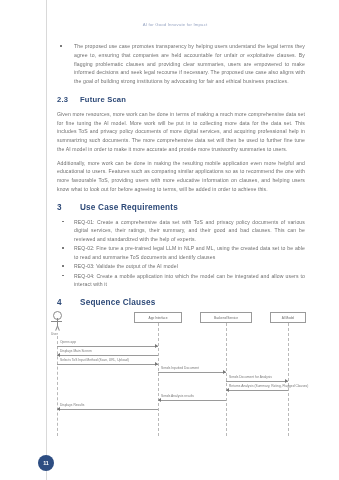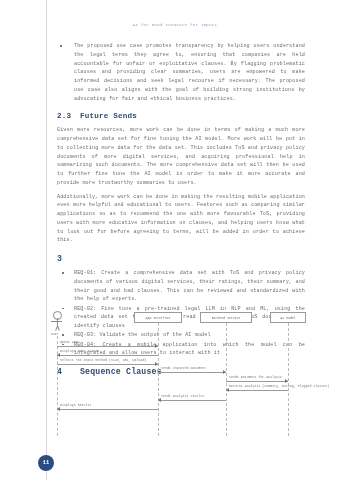--- a/index.html
+++ b/index.html
@@ -15,21 +15,20 @@
     position: relative;
   }
 
   
   #page {
     position: absolute;
     left: 0; top: 0;
     width: 339px;
     height: 480px;
     background: #ffffff;
-    font-family: Liberation Mono, monospace;
   }
 
   
   .margin-rule {
     position: absolute;
     left: 46px;
     top: 0;
     width: 1px;
     height: 480px;
     background: #d9d9d9;
@@ -236,27 +235,28 @@
   <div class="content">
 
     <ul class="bullets">
       <li>
         <p class="body">The proposed use case promotes transparency by helping users understand the legal terms they agree to, ensuring that companies are held accountable for unfair or exploitative clauses. By flagging problematic clauses and providing clear summaries, users are empowered to make informed decisions and seek legal recourse if necessary. The proposed use case also aligns with the goal of building strong institutions by advocating for fair and ethical business practices.</p>
       </li>
     </ul>
 
     <div class="heading">
       <span class="num">2.3</span>
-      <span>Future Sends</span>
+      <span>Future Scan</span>
     </div>
     <p class="body">Given more resources, more work can be done in terms of making a much more comprehensive data set for fine tuning the AI model. More work will be put in to collecting more data for the data set. This includes ToS and privacy policy documents of more digital services, and acquiring professional help in summarizing such documents. The more comprehensive data set will then be used to further fine tune the AI model in order to make it more accurate and provide more trustworthy summaries to users.</p>
     <p class="body">Additionally, more work can be done in making the resulting mobile application even more helpful and educational to users. Features such as comparing similar applications so as to recommend the one with more favourable ToS, providing users with more educative information on clauses, and helping users know what to look out for before agreeing to terms, will be added in order to achieve this.</p>
 
     <div class="heading h1">
       <span class="num">3</span>
+      <span>Use Case Requirements</span>
     </div>
     <ul class="req-list">
       <li>
         <p class="body">REQ-01: Create a comprehensive data set with ToS and privacy policy documents of various digital services, their ratings, their summary, and their good and bad clauses. This can be reviewed and standardized with the help of experts.</p>
       </li>
       <li>
         <p class="body">REQ-02: Fine tune a pre-trained legal LLM in NLP and ML, using the created data set to be able to read and summarise ToS documents and identify clauses</p>
       </li>
       <li>
         <p class="body">REQ-03: Validate the output of the AI model</p>

